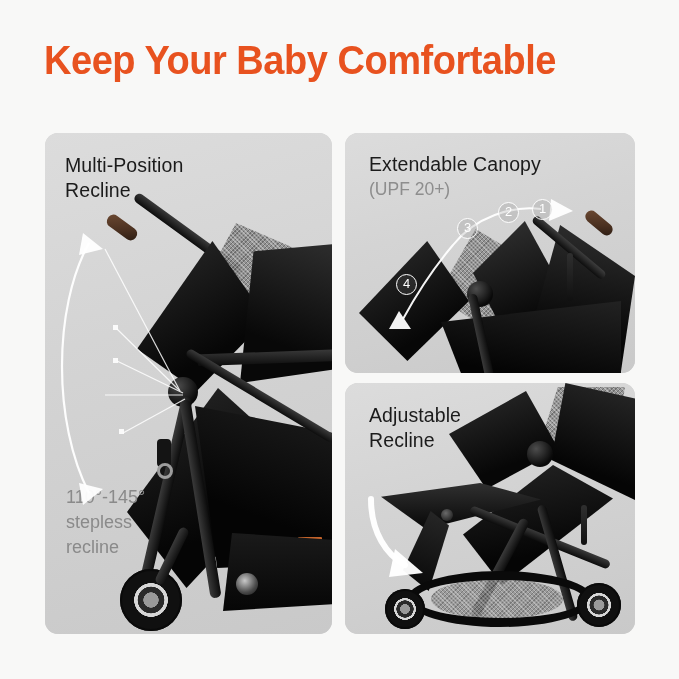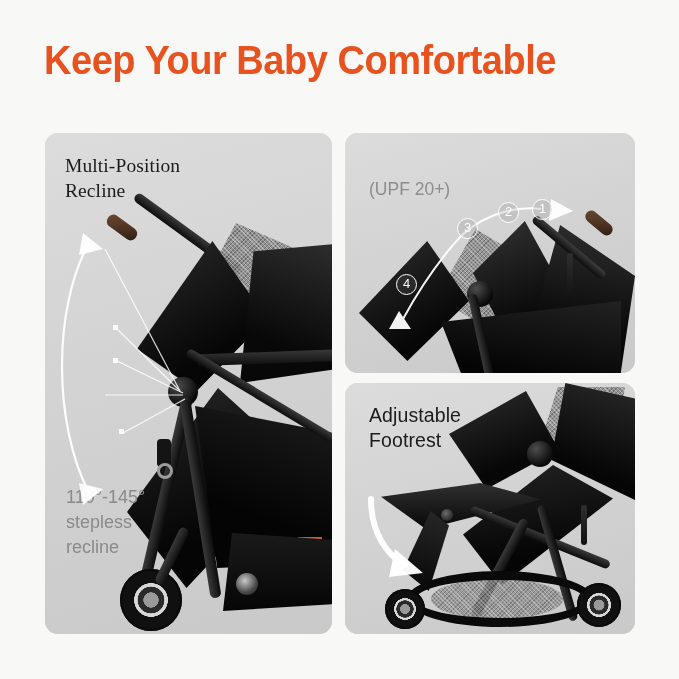--- a/index.html
+++ b/index.html
@@ -47,21 +47,21 @@
   .p-title {
     position:absolute;
     z-index:6;
     color:#1b1b1b;
     font-size:19.5px;
     line-height:25px;
     font-weight:400;
     letter-spacing:0.1px;
     white-space:pre-line;
   }
-  .panel-recline  .p-title { left:20px; top:20px;font-family:Liberation Serif, serif; }
+  .panel-recline  .p-title { left:20px; top:20px; }
   .panel-canopy   .p-title { left:24px; top:19px; }
   .panel-footrest .p-title { left:24px; top:20px; }
 
   .p-sub {
     position:absolute;
     z-index:6;
     color:#8d8d8d;
     font-size:17.5px;
     line-height:22px;
     font-weight:400;
@@ -244,20 +244,21 @@
 
     <div class="sh" style="left:96px;top:168px;width:180px;height:95px;
                 clip-path:polygon(0 22%,100% 0,100% 100%,16% 100%);
                 background:linear-gradient(190deg,#222,#040404 72%);"></div>
     <div class="sh" style="left:133px;top:160px;width:9px;height:100px;transform:rotate(-12deg);
                 background:linear-gradient(90deg,#3a3a3a,#0c0c0c);border-radius:5px;"></div>
     <div class="sh" style="left:222px;top:120px;width:6px;height:48px;border-radius:3px;
                 background:linear-gradient(180deg,#2f2f2f,#101010);"></div>
   </div>
 
+  <div class="p-title">Extendable Canopy</div>
   <div class="p-sub">(UPF 20+)</div>
 
   <div class="overlay">
     <svg viewBox="0 0 290 240" preserveAspectRatio="none">
       <g fill="none" stroke="#ffffff" stroke-width="2" opacity="0.95">
         <path d="M196 76 C 168 72, 130 84, 108 112 C 86 138, 70 164, 58 186"></path>
       </g>
       <g fill="#ffffff" opacity="0.95">
         <polygon points="206,66 228,78 204,88"></polygon>
         <polygon points="54,178 66,196 44,196"></polygon>
@@ -315,21 +316,21 @@
                 border:9px solid #0a0a0a;border-radius:50%;"></div>
 
     <div class="sh wheel" style="left:232px;top:200px;width:44px;height:44px;"></div>
     <div class="sh wheel" style="left:40px;top:206px;width:40px;height:40px;"></div>
 
     <div class="sh" style="left:236px;top:122px;width:6px;height:40px;border-radius:3px;
                 background:linear-gradient(180deg,#2f2f2f,#101010);"></div>
   </div>
 
   <div class="p-title">Adjustable
-Footrest</div>
+Recline</div>
 
   <div class="overlay">
     <svg viewBox="0 0 290 251" preserveAspectRatio="none">
       <g fill="none" stroke="#ffffff" stroke-width="6" opacity="0.97" stroke-linecap="round">
         <path d="M26 116 C 26 150, 42 172, 60 182"></path>
       </g>
       <g fill="#ffffff" opacity="0.97">
         <polygon points="50,166 78,190 44,194"></polygon>
       </g>
     </svg>

